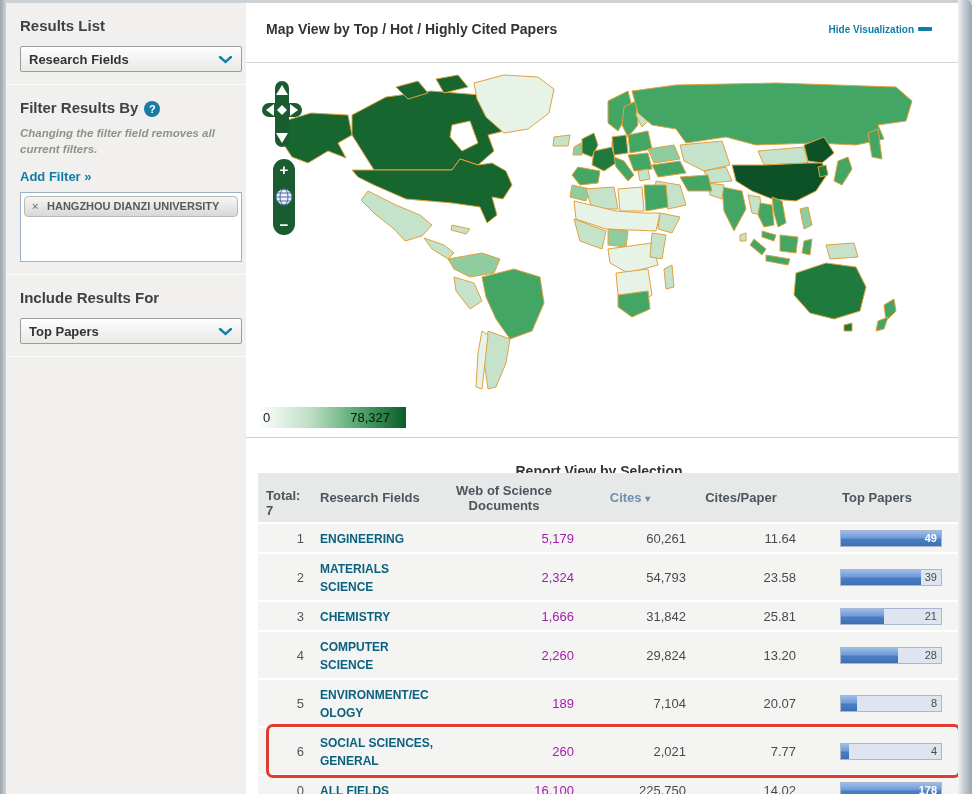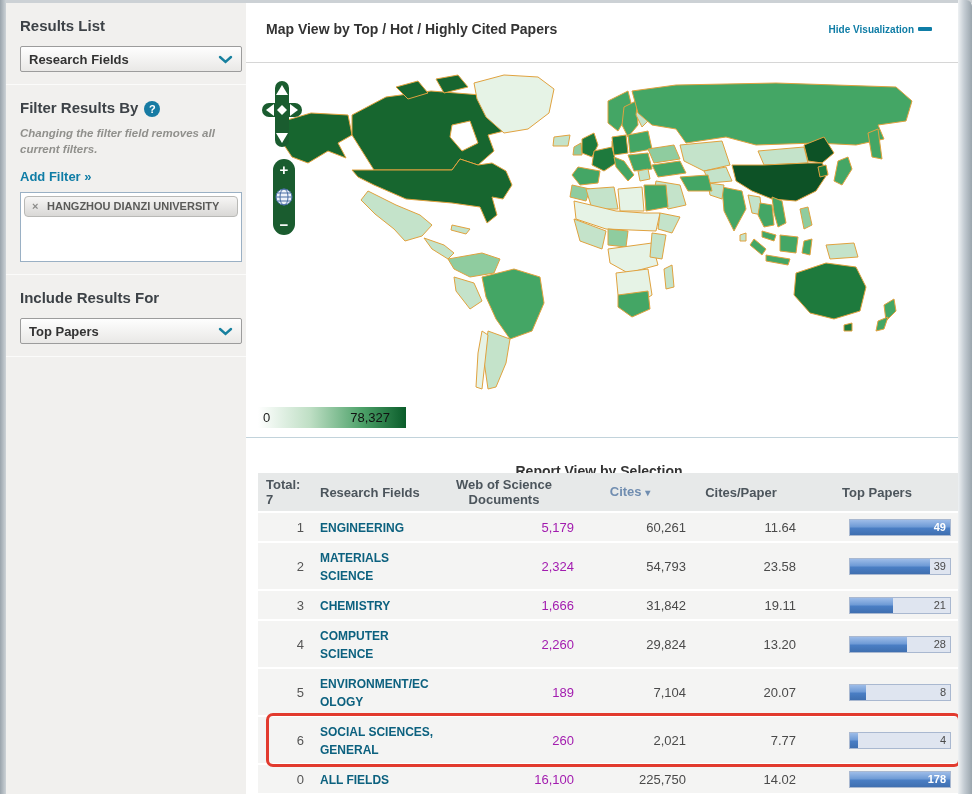--- a/index.html
+++ b/index.html
@@ -59,23 +59,23 @@
 
   
   .report-table { position:absolute; left:12px; top:470px; width:700px; }
   .tr { display:flex; align-items:center; background:#f4f4f3; margin-bottom:2px; padding:5px 0; }
   .tr.thead { background:#e7e9e9; padding:4px 0; }
   .col-rank { width:46px; text-align:right; font-size:13px; color:#555; }
   .col-field { width:130px; padding-left:16px; overflow-wrap:anywhere; }
   .col-wos { width:140px; text-align:right; font-size:13px; color:#a21caf; }
   .col-cites { width:112px; text-align:right; font-size:13px; color:#4a4a4a; }
   .col-cper { width:110px; text-align:right; font-size:13px; color:#4a4a4a; }
-  .col-top { flex:1; display:flex; justify-content:flex-end; padding-right:7px; }
+  .col-top { flex:1; display:flex; justify-content:flex-end; padding-right:16px; }
   .thead .th { font-size:13px; font-weight:bold; color:#4c555c; line-height:15px; }
-  .thead .col-rank { text-align:left; padding-left:8px; width:46px; }
+  .thead .col-rank { text-align:left; padding-left:8px; width:46px;margin-top:11px; }
   .thead .col-wos { text-align:center; }
   .thead .col-cites { text-align:center; }
   .thead .col-cper { text-align:center; }
   .thead .col-top { justify-content:center; padding-right:0; }
   .cites-th { color:#708db0 !important; cursor:pointer; }
   .sort-arrow { font-size:10px; color:#708db0; }
   .field-link { font-size:12px; font-weight:bold; color:#0c617f; line-height:14px; cursor:pointer; text-decoration:none; }
   .bar { position:relative; width:102px; height:17px; border:1px solid #a9b8d0; background:#dfe5f0; }
   .bar-fill { position:absolute; left:0; top:0; bottom:0;
     background:linear-gradient(180deg,#9dbce8 0%,#6f9bd6 45%,#4a7ec4 55%,#3f6fb0 100%); }
@@ -317,21 +317,21 @@
     </div>
   </div>
 
   <div class="tr">
     <div class="col-rank">3</div>
     <div class="col-field">
       <a class="field-link">CHEMISTRY</a>
     </div>
     <div class="col-wos">1,666</div>
     <div class="col-cites">31,842</div>
-    <div class="col-cper">19.11</div>
+    <div class="col-cper">25.81</div>
     <div class="col-top">
       <div class="bar">
         <div class="bar-fill" style="width: 43%;"></div>
         <span class="bar-value">21</span>
       </div>
     </div>
   </div>
 
   <div class="tr">
     <div class="col-rank">4</div>

